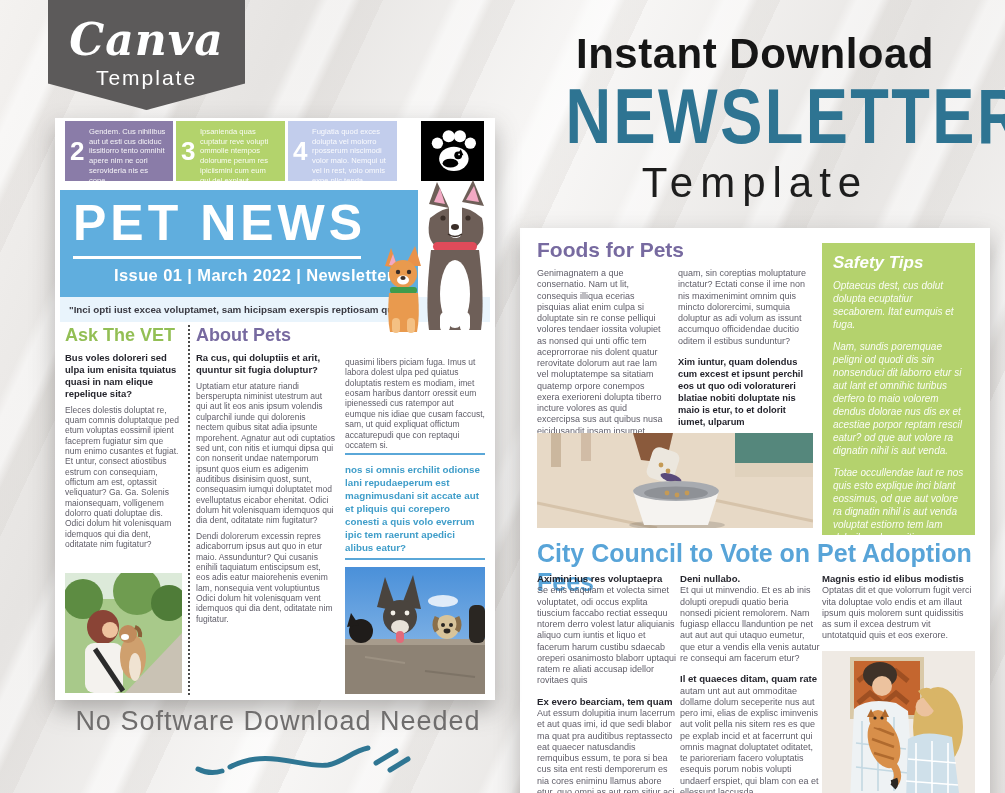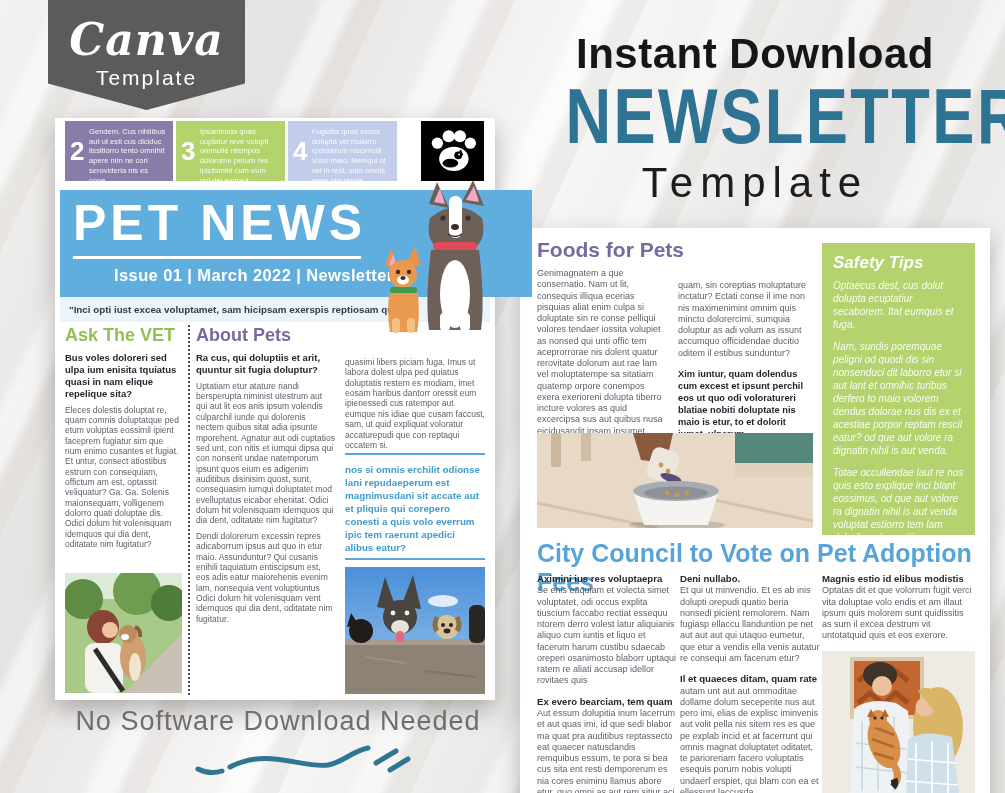--- a/index.html
+++ b/index.html
@@ -40,21 +40,21 @@
 
   
   .info-box{ position:absolute; top:3px; height:60px; padding:6px 7px 4px 24px; color:rgba(255,255,255,.92); font-size:7.6px; line-height:1.28;}
   .info-num{ position:absolute; left:5px; top:14px; font-size:26px; font-weight:800; color:#fff;}
   .ib1{ left:10px;  width:108px; background:#8a7ca8;}
   .ib2{ left:121px; width:109px; background:#b3d36c;}
   .ib3{ left:233px; width:109px; background:#c2cdec;}
   .paw-box{ position:absolute; left:366px; top:3px; width:63px; height:60px; background:#000; display:flex; align-items:center; justify-content:center;}
 
   
-  .masthead{ position:absolute; left:5px; top:72px; width:472px; height:107px; background:#60aede; color:#fff;}
+  .masthead{ position:absolute; left:5px; top:72px; width:358px; height:107px; background:#60aede; color:#fff;}
   .mast-title{ position:absolute; left:13px; top:4px; font-size:50px; font-weight:800; letter-spacing:4px;}
   .mast-rule{ position:absolute; left:13px; top:66px; width:288px; height:3px; background:#fff;}
   .mast-issue{ position:absolute; left:13px; top:76px; font-size:16.5px; font-weight:700; letter-spacing:.4px;margin-left:41px;}
   .tagline{ position:absolute; left:5px; top:179px; width:430px; height:25px; background:#e9f4fc; color:#3a3a42;
             font-size:9.8px; font-weight:600; padding:7px 0 0 9px;}
   .dogs-illo{ position:absolute; left:330px; top:60px; width:106px; height:156px; z-index:4;}
 
   
   .h-green{ color:#93bf55; font-size:18px; font-weight:800;}
   .h-purple{ color:#776aa0; font-size:18px; font-weight:800;}
@@ -67,21 +67,21 @@
   .photo-woman{ position:absolute; left:10px; top:455px; width:117px; height:120px;}
   .col3-body{ position:absolute; left:290px; top:234px; width:140px;}
   .rule-blue{ position:absolute; left:290px; width:140px; height:2px; background:#5aa7d8;}
   .r1{ top:335px;} .r2{ top:440px;}
   .pull{ position:absolute; left:290px; top:346px; width:140px; color:#3f9dc9; font-size:9.8px; font-weight:700; line-height:1.32;}
   .photo-wall{ position:absolute; left:290px; top:449px; width:140px; height:127px;}
 
   
   .foods-h{ position:absolute; left:17px; top:10px; font-size:21px;text-align:right;}
   .fcol1{ position:absolute; left:17px; top:40px; width:132px;}
-  .fcol2{ position:absolute; left:158px; top:52px; width:136px;}
+  .fcol2{ position:absolute; left:158px; top:40px; width:136px;}
   .rbody{ color:#5f5d68; font-size:9px; line-height:1.25;}
   .bold-para{ color:#1f1f28; font-weight:700; font-size:9.3px; line-height:1.3; margin-top:9px;}
   .photo-bowl{ position:absolute; left:17px; top:205px; width:276px; height:95px;}
   .safety{ position:absolute; left:302px; top:15px; width:153px; height:292px; background:#b4d26d; color:#fff; padding:10px 11px;font-style:italic;}
   .safety h3{ font-size:17px; font-weight:800; margin-bottom:6px;}
   .safety p{ font-size:10px; line-height:1.3; color:rgba(255,255,255,.93); margin-bottom:9px;}
   .city-h{ position:absolute; left:17px; top:311px; width:445px; font-size:25px; font-weight:800; color:#58a4d8;}
   .ccol{ position:absolute; top:345px;}
   .ccol1{ left:17px; width:142px;}
   .ccol2{ left:160px; width:140px;}
@@ -206,21 +206,21 @@
 
     <div class="divider"></div>
 
     <div class="col2">
       <h3 class="h-purple">About Pets</h3>
       <p class="q">Ra cus, qui doluptiis et arit, quuntur sit fugia doluptur?</p>
       <p class="body">Uptatiam etur atature riandi bersperupta niminist utestrum aut qui aut lit eos anis ipsum volendis culparchil iunde qui dolorenis nectem quibus sitat adia ipsunte mporehent. Agnatur aut odi cuptatios sed unt, con nitis et iumqui dipsa qui con nonserit undae natemporum ipsunt quos eium es adigenim auditibus disinisim quost, sunt, consequasim iumqui doluptatet mod evelluptatus eicabor ehenitat. Odici dolum hit volenisquam idemquos qui dia dent, oditatate nim fugitatur?</p>
       <p class="body">Dendi dolorerum excessin repres adicaborrum ipsus aut quo in etur maio. Assunduntur? Qui cusanis enihili taquiatum entiscipsum est, eos adis eatur maiorehenis evenim lam, nonsequia vent voluptiuntus Odici dolum hit volenisquam vent idemquos qui dia dent, oditatate nim fugitatur.</p>
     </div>
 
-    <p class="body col3-body">quasimi libers piciam fuga. Imus ut labora dolest ulpa ped quiatus doluptatis restem es modiam, imet eosam haribus dantorr oressit eum ipienessedi cus ratempor aut eumque nis idiae que cusam faccust, sam, ut quid expliquat voloratur accaturepudi que con reptaqui occatem si.</p>
+    <p class="body col3-body">quasimi libers piciam fuga. Imus ut labora dolest ulpa ped quiatus doluptatis restem es modiam, imet eosam haribus dantorr oressit eum ipienessedi cus ratempor aut eumque nis idiae que cusam faccust, sam, ut quid expliquat offictum accaturepudi que con reptaqui occatem si.</p>
     <div class="rule-blue r1"></div>
     <p class="pull">nos si omnis erchilit odionse lani repudaeperum est magnimusdani sit accate aut et pliquis qui corepero conesti a quis volo everrum ipic tem raerunt apedici alibus eatur?</p>
     <div class="rule-blue r2"></div>
     <svg class="photo photo-wall" viewBox="0 0 140 127">
       <defs>
         <linearGradient id="sky" x1="0" y1="0" x2="0" y2="1">
           <stop offset="0" stop-color="#4a90d9"></stop>
             <stop offset="1" stop-color="#9cc4ec"></stop>
         </linearGradient>
       </defs>

